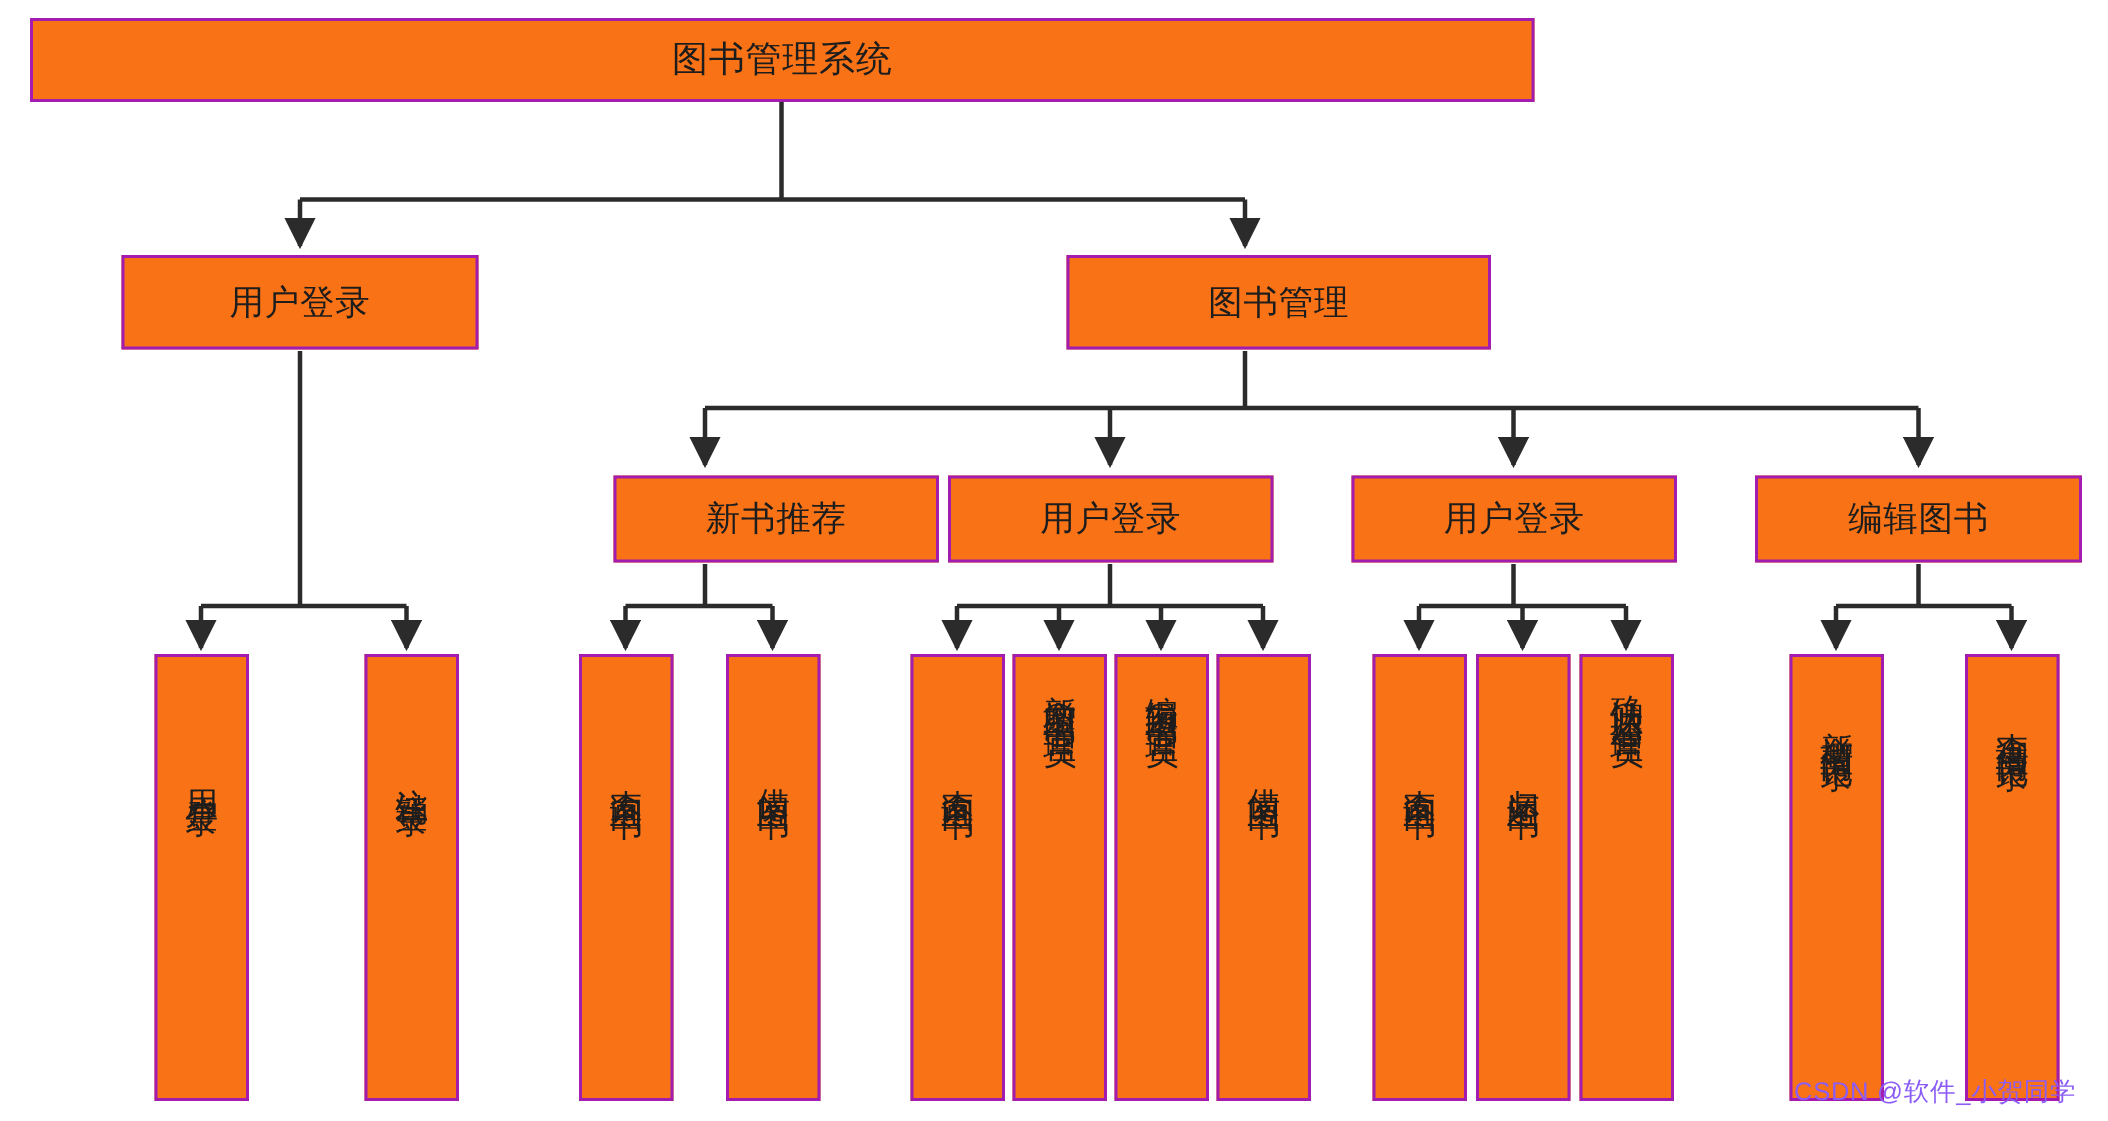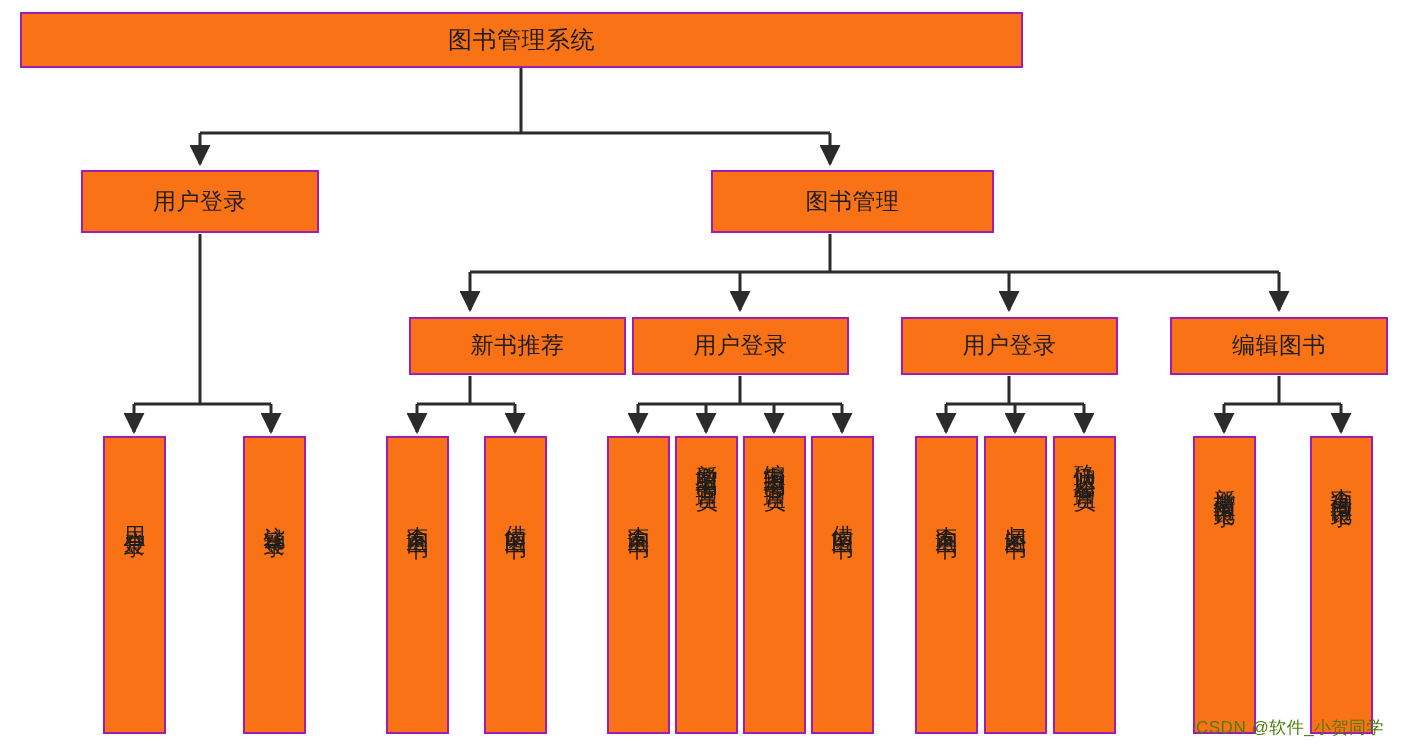--- a/index.html
+++ b/index.html
@@ -61,21 +61,21 @@
     writing-mode: vertical-rl;
     text-orientation: upright;
     font-size: 22px;
     line-height: 1.0;
     letter-spacing: 4px;
     white-space: nowrap;
   }
   .watermark {
     position: absolute;
     z-index: 5;
-    color: #4d7c0f;
+    color: #8b5cf6;
     font-size: 17px;
     white-space: nowrap;
     letter-spacing: 0.5px;
   }
 </style>
 </head>
 <body>
 
 <div id="canvas">
 

